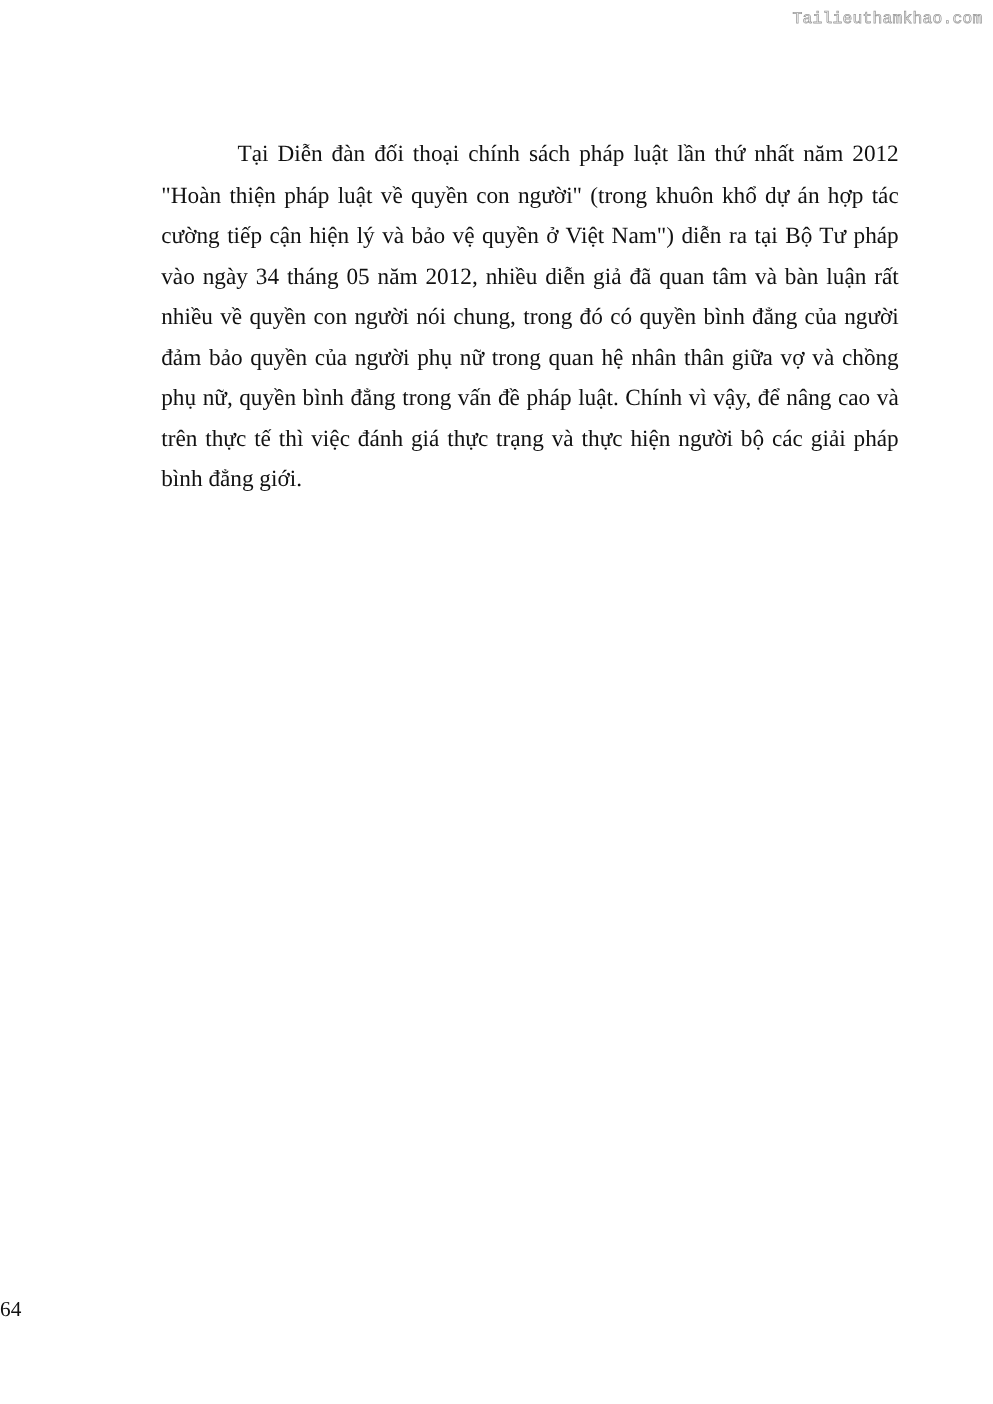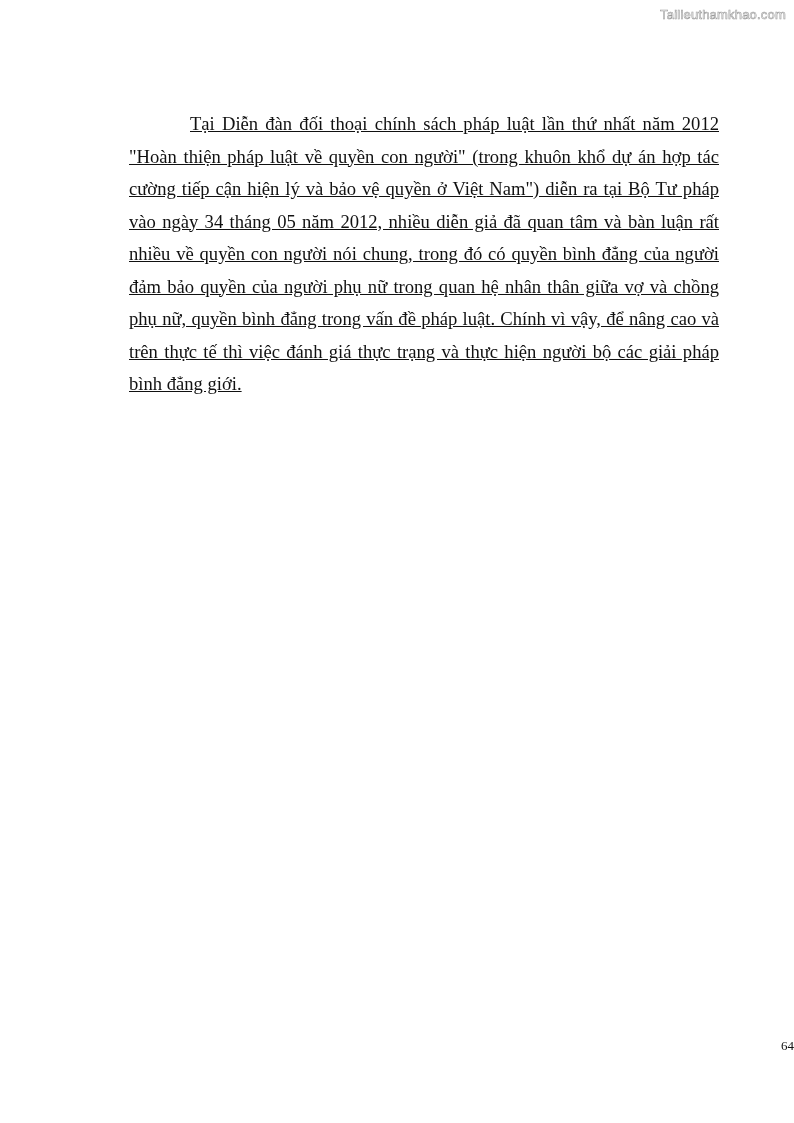--- a/index.html
+++ b/index.html
@@ -10,59 +10,58 @@
     body {
       width: 794px;
       height: 1123px;
       position: relative;
       overflow: hidden;
     }
     .watermark {
       position: absolute;
       top: 7px;
       right: 8px;
-      font-family: Liberation Sans, sans-serif;
+      font-family: Liberation Mono, monospace;
       font-size: 13px;
       color: #ffffff;
       -webkit-text-stroke: 0.6px #9a9a9a;
       letter-spacing: 0.2px;
     }
     .page-body {
       position: absolute;
       left: 129px;
       top: 108px;
       width: 590px;
       font-family: "Liberation Serif", serif;
       font-size: 18.6px;
       line-height: 32.5px;
       color: #111111;
       text-align: justify;
-      text-decoration: underline;
     }
     .line {
       display: block;
       text-align: justify;
       text-align-last: justify;
       white-space: nowrap;
       height: 32.5px;
     }
     .line.indent {
       padding-left: 61px;
     }
     .line.last {
       text-align-last: left;
     }
     .page-number {
       position: absolute;
       left: 0;
       width: 794px;
       top: 1038px;
-      text-align: right;
+      text-align: left;
       font-family: "Liberation Serif", serif;
-      font-size: 13px;
+      font-size: 17px;
       color: #111111;
     }
   </style>
 </head>
 <body>
 
 <div class="watermark">Tailieuthamkhao.com</div>
 
 <div class="page-body">
   <span class="line indent">Tại Diễn đàn đối thoại chính sách pháp luật lần thứ nhất năm 2012</span>

